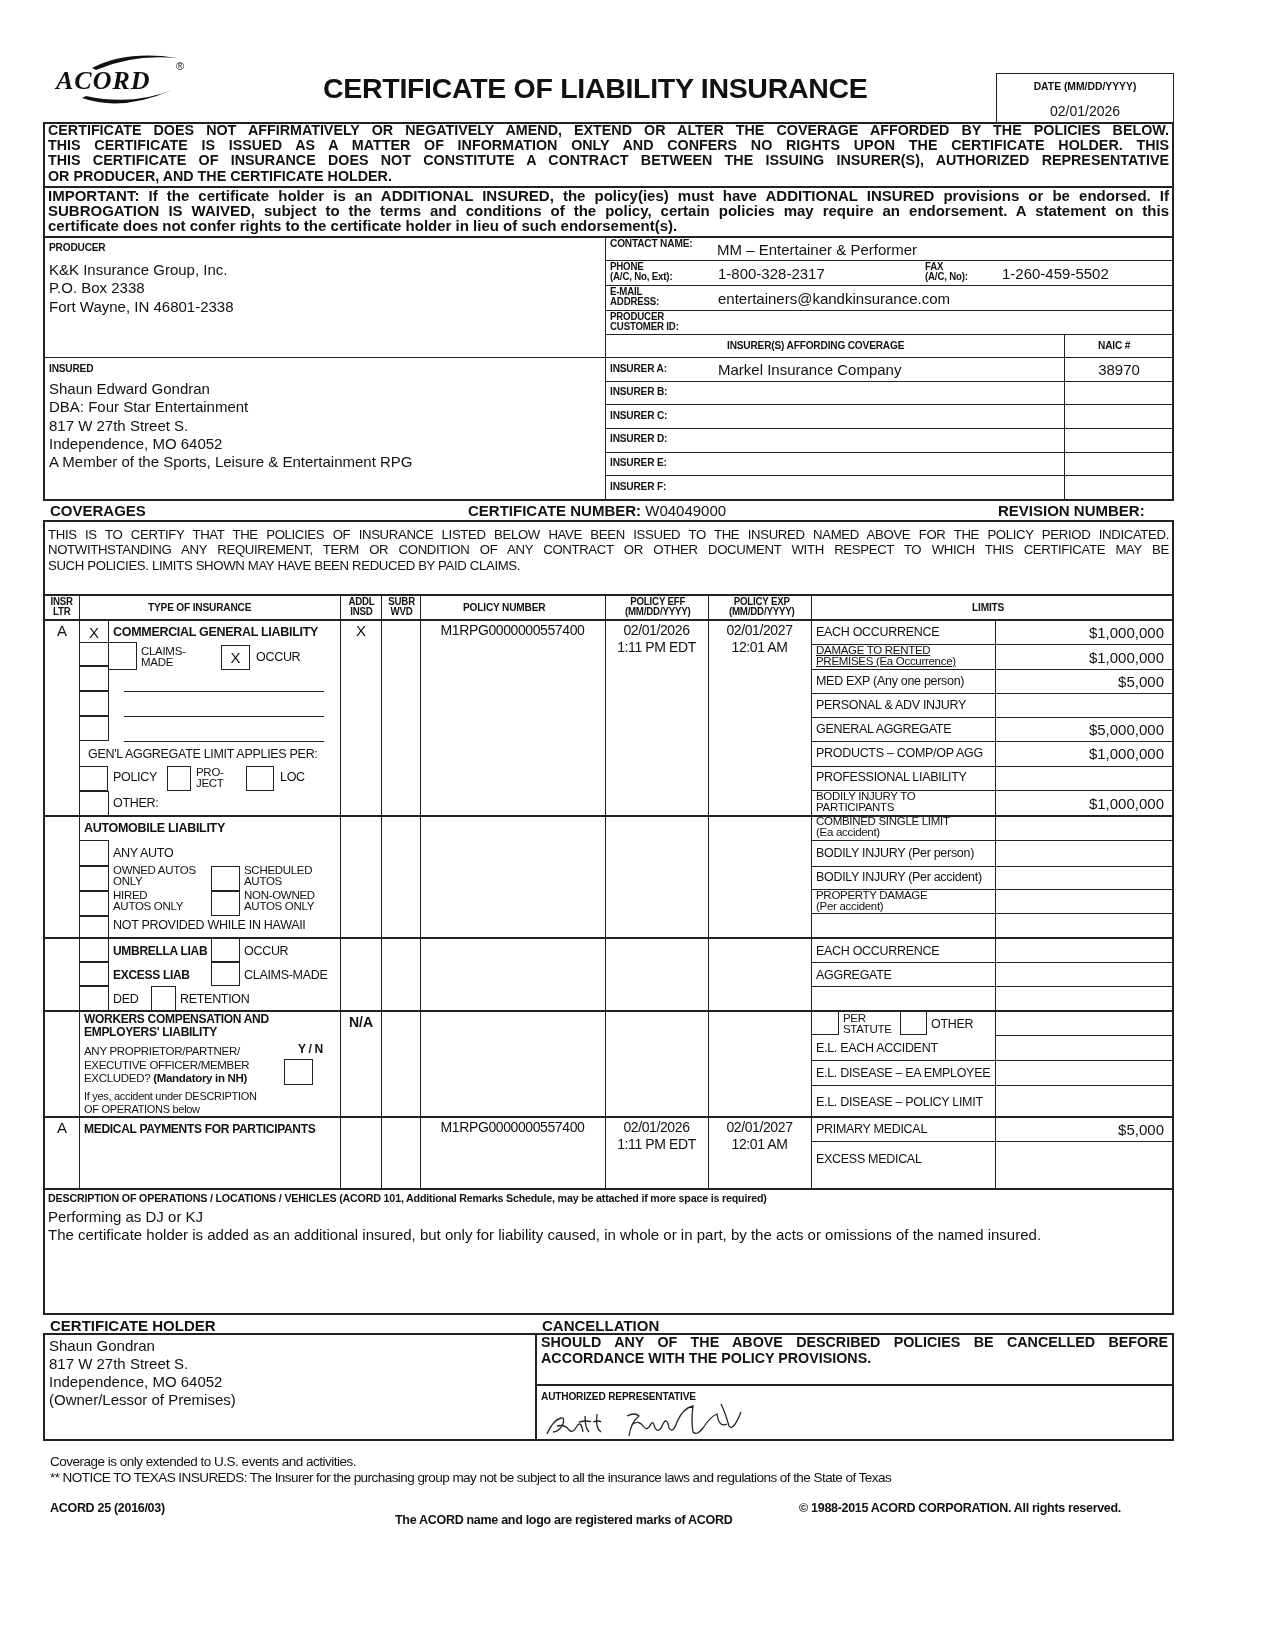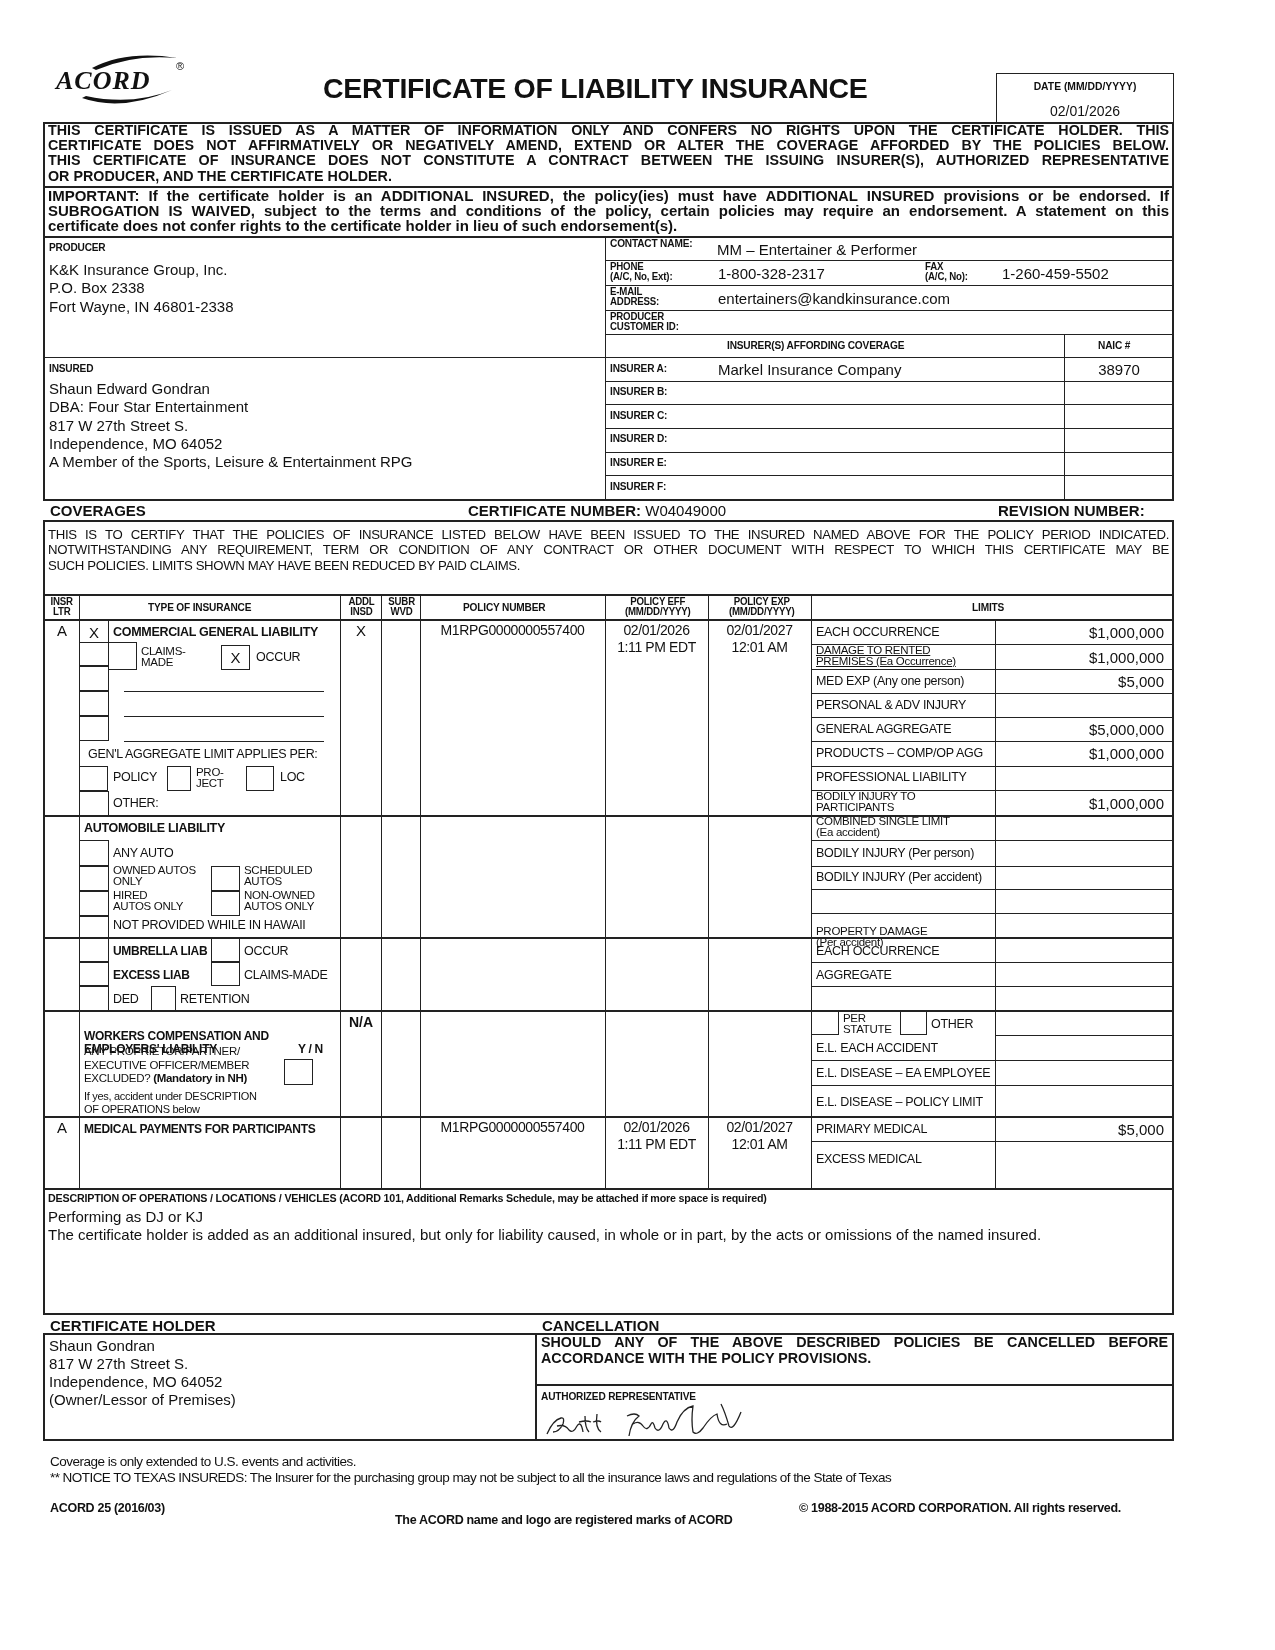--- a/index.html
+++ b/index.html
@@ -35,22 +35,22 @@
 </div>
 <div class="abs b" style="left:323px;top:72px;font-size:28.5px;letter-spacing:-0.3px;">CERTIFICATE OF LIABILITY INSURANCE</div>
 
 <div class="box" style="left:996px;top:73px;width:178px;height:50px;border-width:1.5px;">
   <div class="abs center" style="left:0;right:0;top:6px;font-size:11.5px;font-weight:bold;transform:scaleX(0.9);">DATE (MM/DD/YYYY)</div>
   <div class="abs center" style="left:0;right:0;top:29px;font-size:14px;">02/01/2026</div>
 </div>
 
 <div class="box" style="left:43px;top:122px;width:1131px;height:379px;border-width:2px;"></div>
 <div class="abs b" style="left:48px;top:123px;width:1121px;font-size:14.3px;line-height:15.2px;">
+  <div class="just">CERTIFICATE DOES NOT AFFIRMATIVELY OR NEGATIVELY AMEND, EXTEND OR ALTER THE COVERAGE AFFORDED BY THE POLICIES BELOW.</div>
   <div class="just">THIS CERTIFICATE IS ISSUED AS A MATTER OF INFORMATION ONLY AND CONFERS NO RIGHTS UPON THE CERTIFICATE HOLDER.  THIS</div>
-  <div class="just">CERTIFICATE DOES NOT AFFIRMATIVELY OR NEGATIVELY AMEND, EXTEND OR ALTER THE COVERAGE AFFORDED BY THE POLICIES BELOW.</div>
   <div class="just">THIS CERTIFICATE OF INSURANCE DOES NOT CONSTITUTE A CONTRACT BETWEEN THE ISSUING INSURER(S), AUTHORIZED REPRESENTATIVE</div>
   <div>OR PRODUCER, AND THE CERTIFICATE HOLDER.</div>
 </div>
 <div class="hl2" style="left:43px;top:186px;width:1131px;"></div>
 <div class="abs b" style="left:48px;top:188px;width:1121px;font-size:15px;line-height:15.2px;">
   <div class="just">IMPORTANT: If the certificate holder is an ADDITIONAL INSURED, the policy(ies) must have ADDITIONAL INSURED provisions or be endorsed.  If</div>
   <div class="just">SUBROGATION IS WAIVED, subject to the terms and conditions of the policy, certain policies may require an endorsement.  A statement on this</div>
   <div>certificate does not confer rights to the certificate holder in lieu of such endorsement(s).</div>
 </div>
 <div class="hl2" style="left:43px;top:236px;width:1131px;"></div>
@@ -314,21 +314,21 @@
   <div class="sm" style="left:816px;top:846px;">BODILY INJURY (Per person)</div>
   <div class="lim-val" style="left:997px;width:167px;top:845px;"></div>
 </div>
 <div class="hl" style="left:811px;top:866px;width:363px;"></div>
 <div>
   <div class="sm" style="left:816px;top:870px;">BODILY INJURY (Per accident)</div>
   <div class="lim-val" style="left:997px;width:167px;top:869px;"></div>
 </div>
 <div class="hl" style="left:811px;top:889px;width:363px;"></div>
 <div>
-  <div class="sm2" style="left:816px;top:890px;margin-top:36px;">
+  <div class="sm2" style="left:816px;top:890px;">
       <div>PROPERTY DAMAGE</div>
       <div>(Per accident)</div>
     </div>
   <div class="lim-val" style="left:997px;width:167px;top:893px;"></div>
 </div>
 <div class="hl" style="left:811px;top:913px;width:363px;"></div>
 <div>
   <div class="sm" style="left:816px;top:918px;"></div>
   <div class="lim-val" style="left:997px;width:167px;top:917px;"></div>
 </div>
@@ -356,21 +356,21 @@
   <div class="sm" style="left:816px;top:968px;">AGGREGATE</div>
   <div class="lim-val" style="left:997px;width:167px;top:967px;"></div>
 </div>
 <div class="hl" style="left:811px;top:986px;width:363px;"></div>
 <div>
   <div class="sm" style="left:816px;top:992px;"></div>
   <div class="lim-val" style="left:997px;width:167px;top:991px;"></div>
 </div>
 <div class="hl2" style="left:43px;top:1010px;width:1131px;"></div>
 
-<div class="sm2 b" style="left:84px;top:1013px;font-size:12px;line-height:13px;margin-top:17px;">
+<div class="sm2 b" style="left:84px;top:1013px;font-size:12px;line-height:13px;">
     <div>WORKERS COMPENSATION AND</div>
     <div>EMPLOYERS' LIABILITY</div>
   </div>
 <div class="sm b" style="left:298px;top:1042px;font-size:12px;">Y / N</div>
 <div class="sm2" style="left:84px;top:1045px;line-height:13.5px;">
   <div>ANY PROPRIETOR/PARTNER/</div>
   <div>EXECUTIVE OFFICER/MEMBER</div>
   <div><span>EXCLUDED? </span><b>(Mandatory in NH)</b></div>
 </div>
 <div class="abs" style="left:284px;top:1059px;width:29px;height:26px;border:1px solid #222;"></div>

